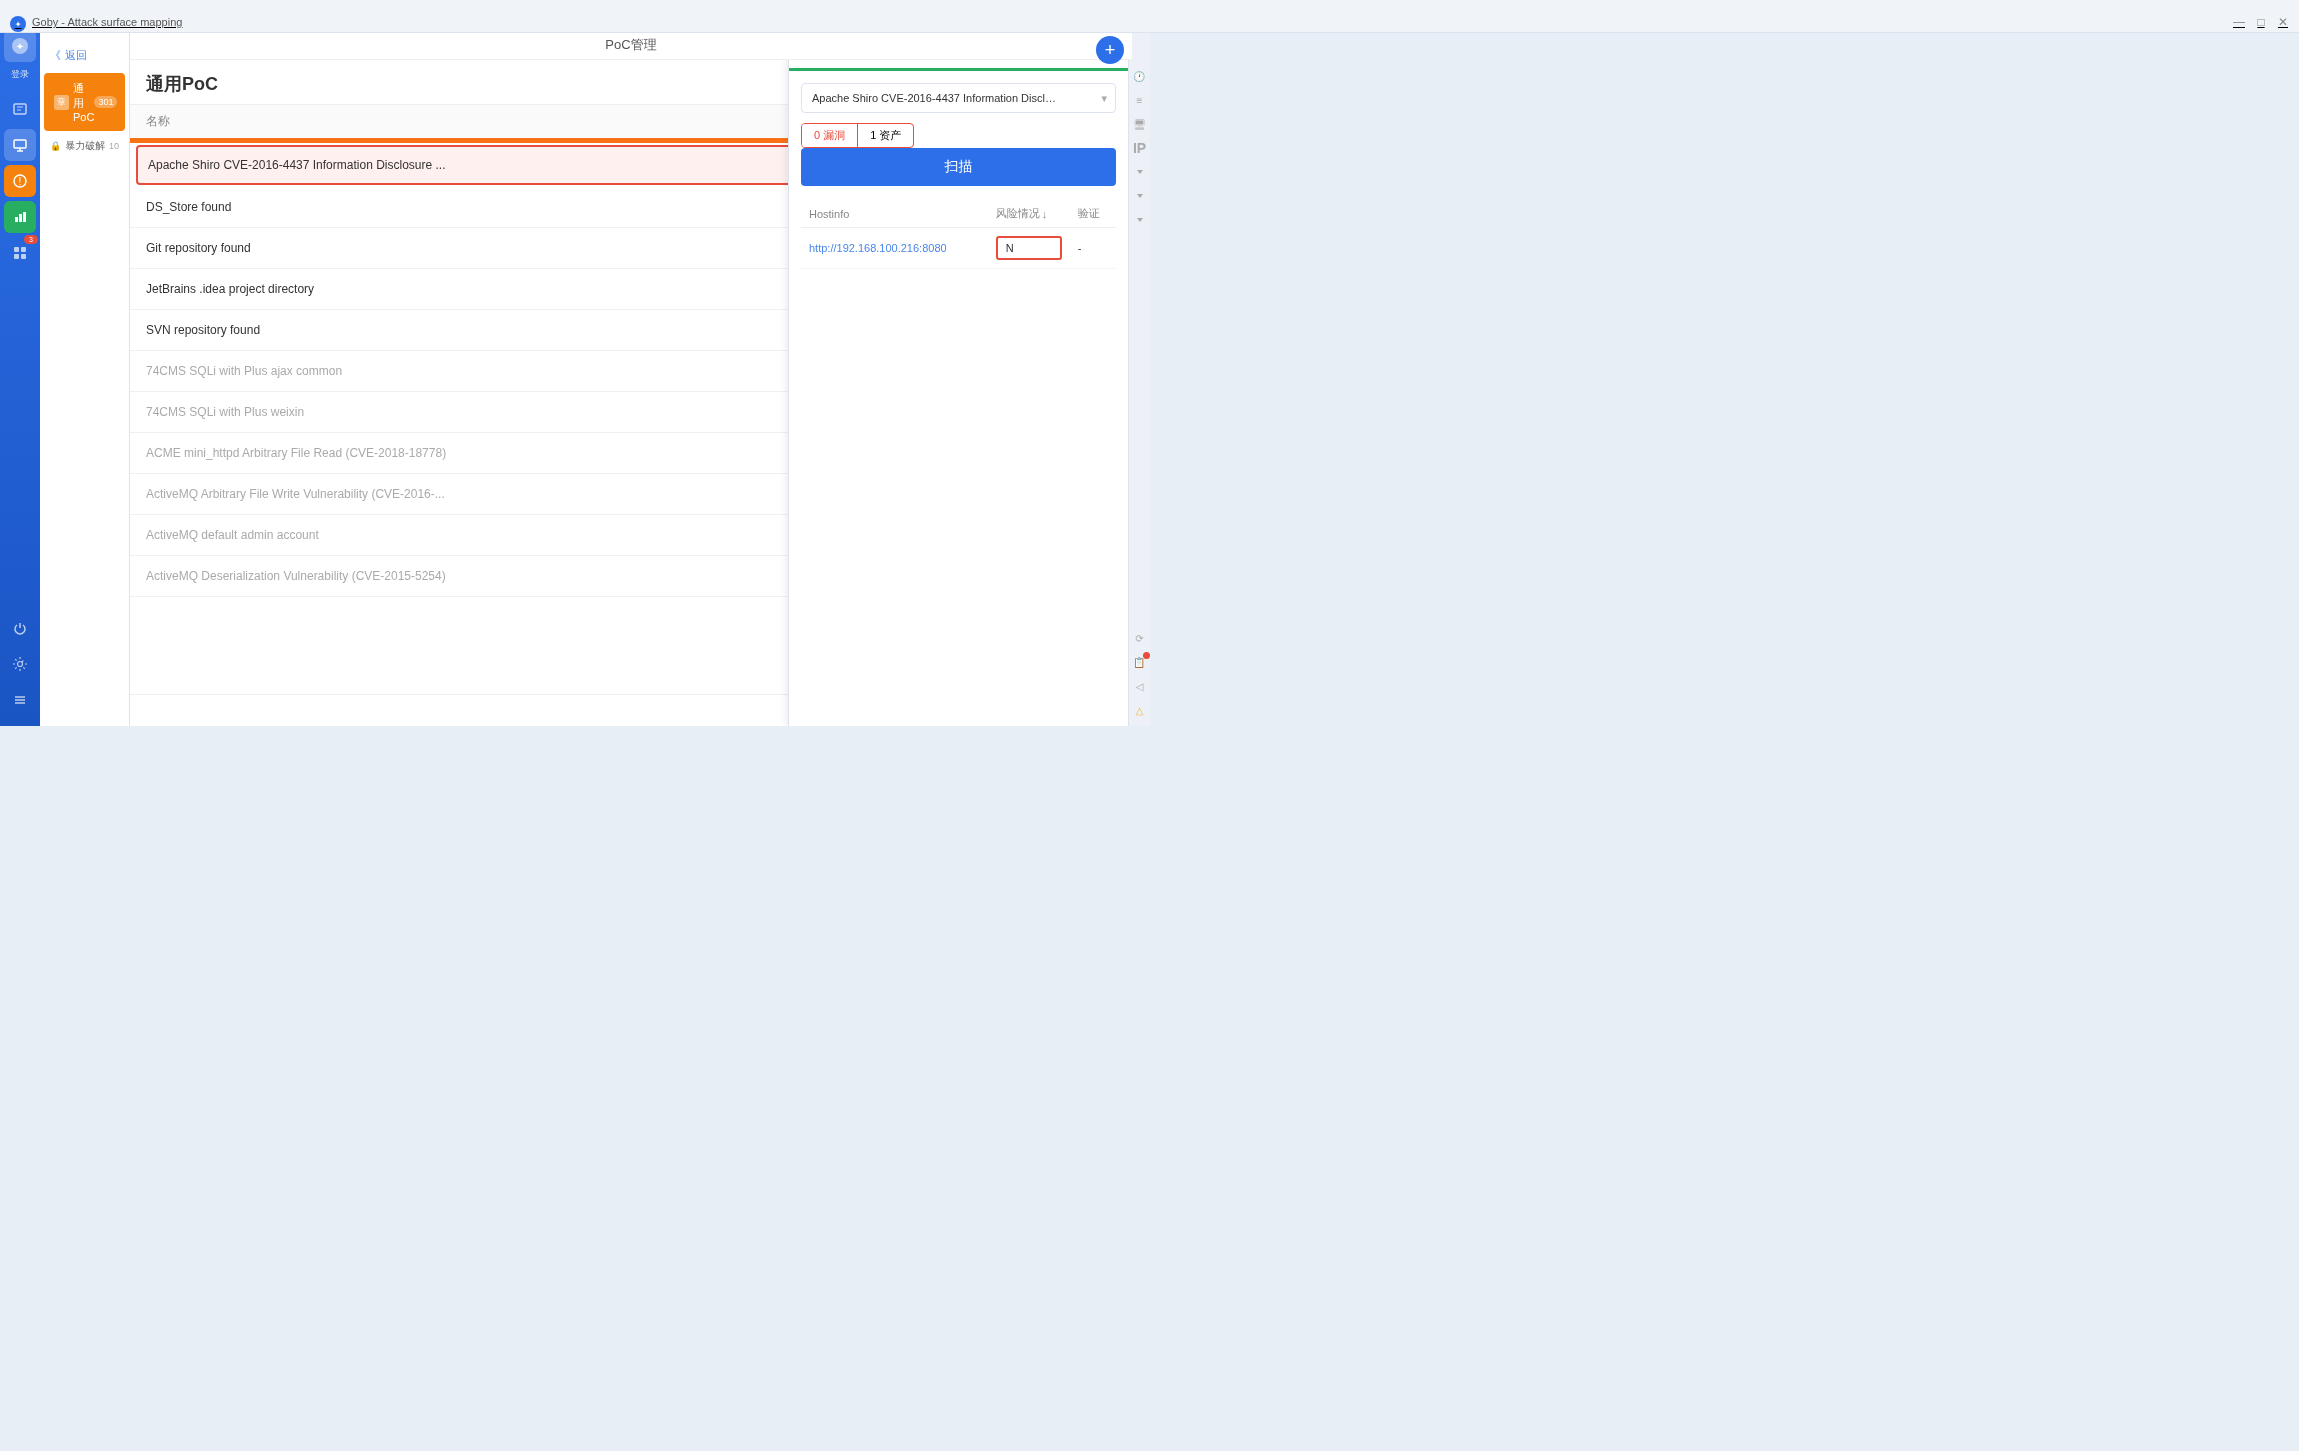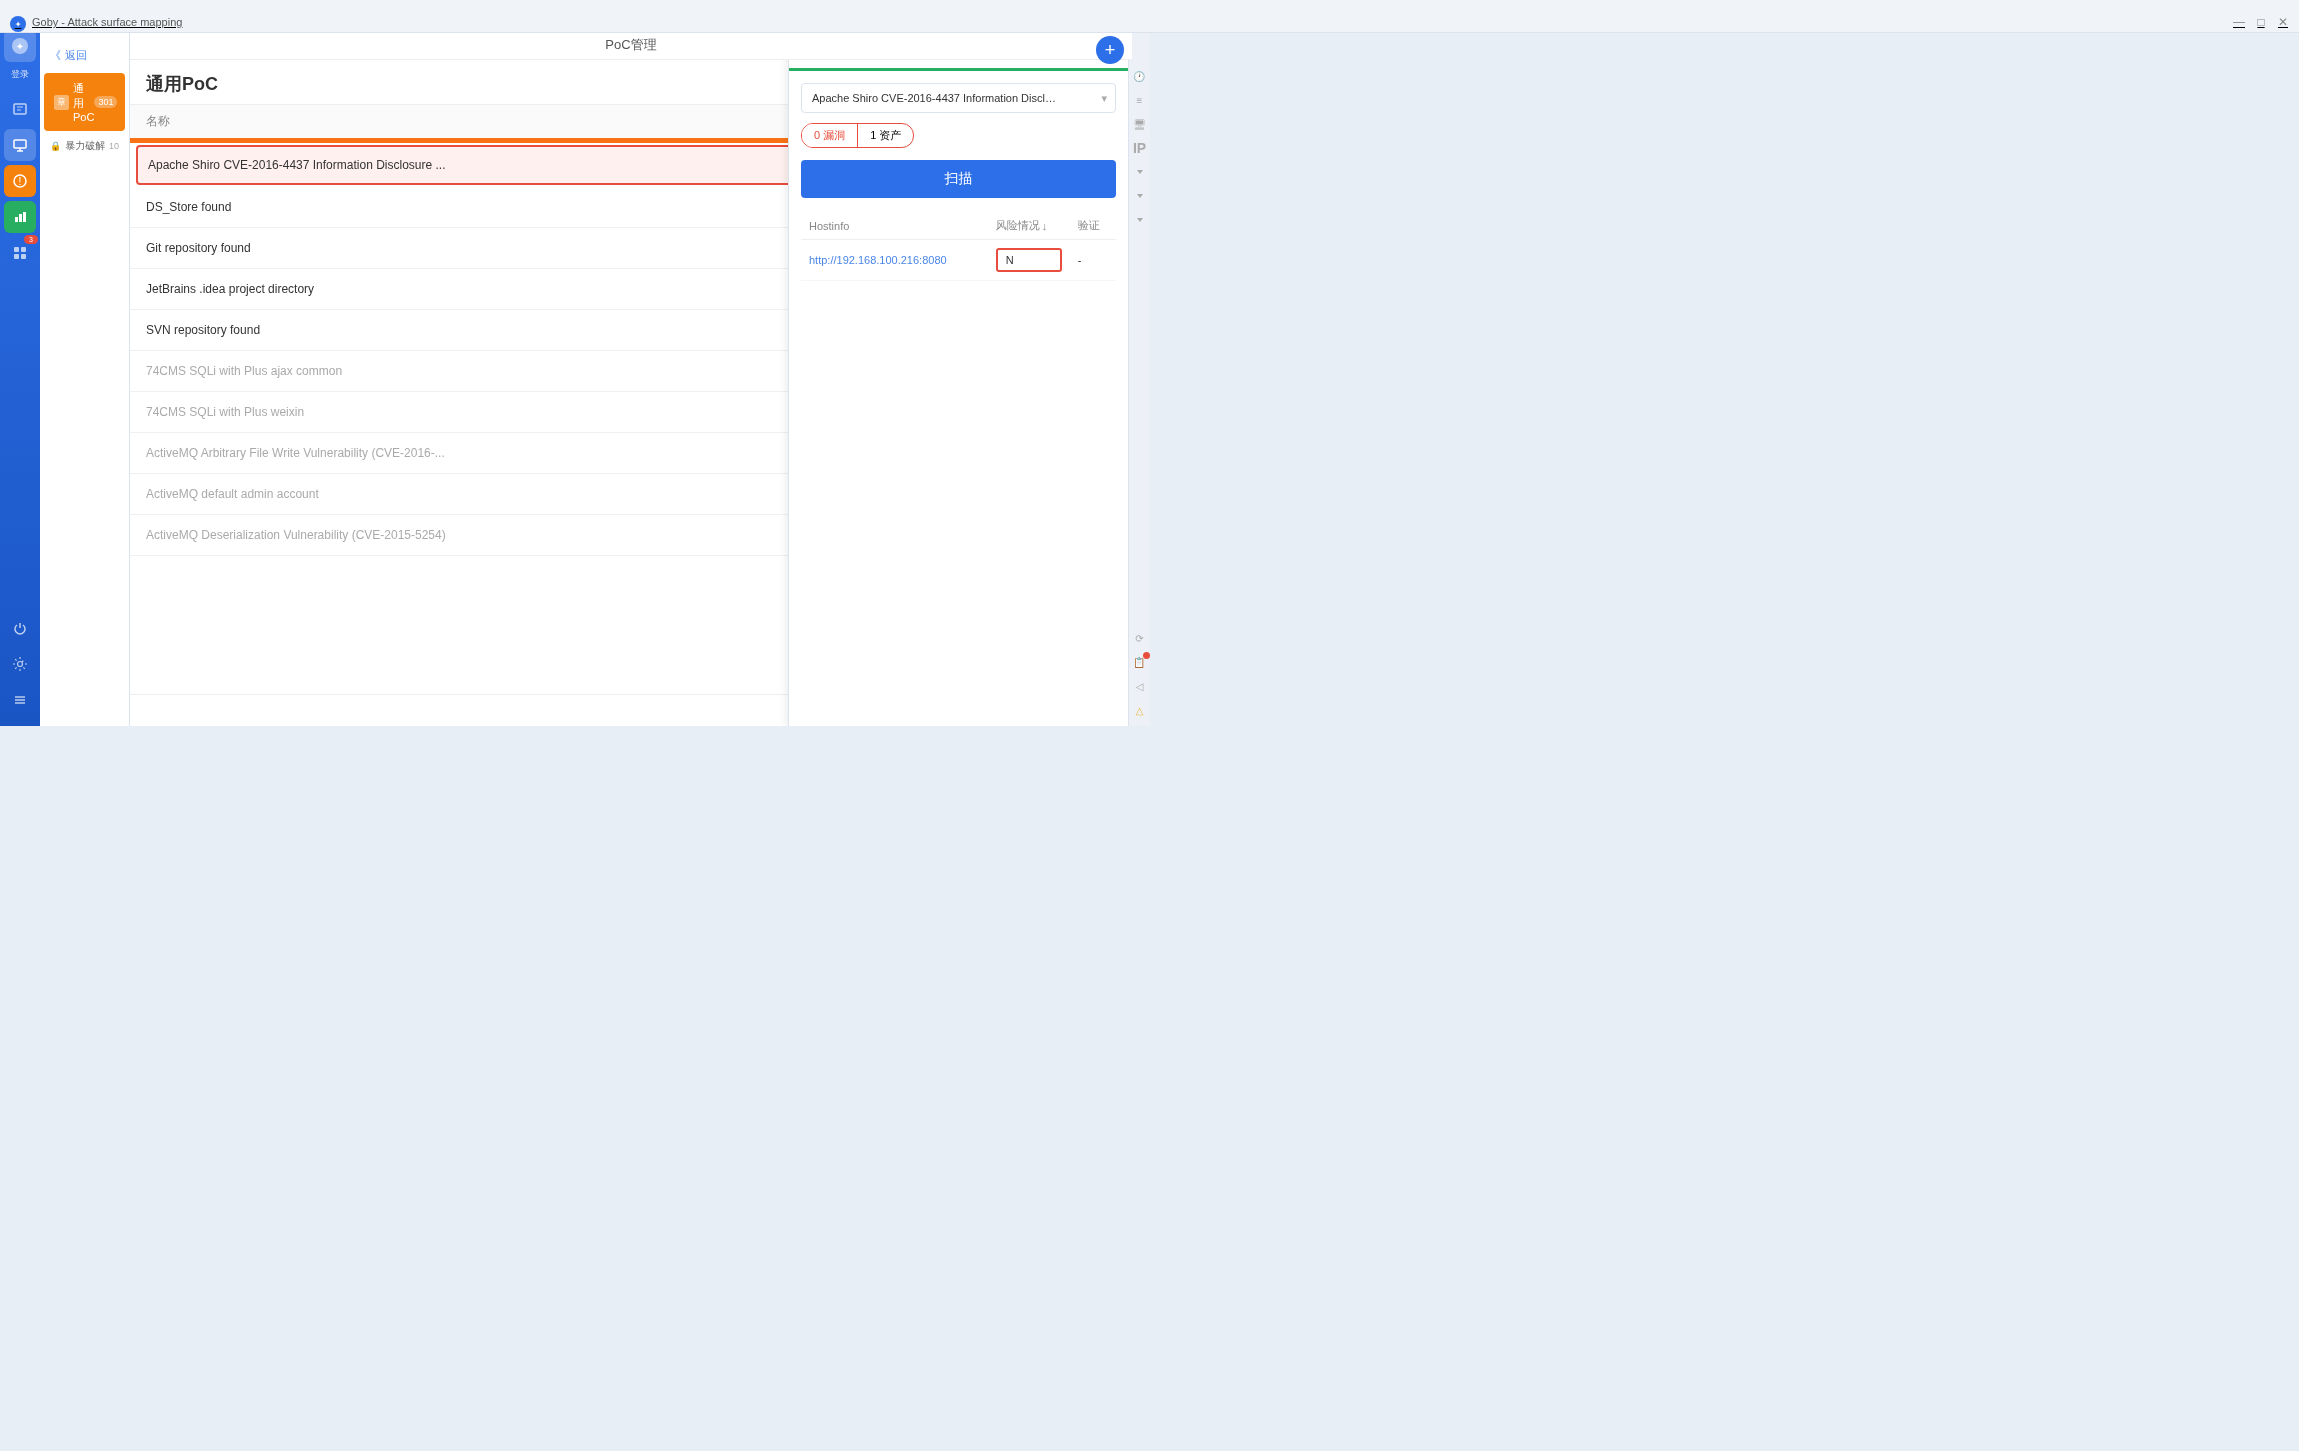--- a/index.html
+++ b/index.html
@@ -330,23 +330,22 @@
     .poc-select-box::after {
       content: '▾';
       position: absolute;
       right: 8px;
       color: #aaa;
     }
     .stats-tabs {
       display: flex;
       gap: 0;
       border: 1px solid #e74c3c;
-      border-radius: 12px;
+      border-radius: 4px;
       overflow: hidden;
-      margin-bottom: 12px;
       width: fit-content;
     }
     .stats-tab {
       padding: 4px 12px;
       font-size: 11px;
       cursor: pointer;
     }
     .stats-tab.active {
       background: white;
       color: #e74c3c;
@@ -608,20 +607,25 @@
           <span class="tag tag-severe" style="color:#ccc;background:#fafafa;border-color:#eee;">严重</span>
           <span class="lightning" style="color:#ddd;">⚡</span>
         </div>
 
         <div class="poc-item dimmed">
           <span style="flex:1;">74CMS SQLi with Plus weixin</span>
           <span class="tag tag-severe" style="color:#ccc;background:#fafafa;border-color:#eee;">严重</span>
           <span class="lightning" style="color:#ddd;">⚡</span>
         </div>
 
+        <div class="poc-item dimmed">
+          <span style="flex:1;">ACME mini_httpd Arbitrary File Read (CVE-2018-18778)</span>
+          <span class="tag tag-high" style="color:#ccc;background:#fafafa;border-color:#eee;">高危</span>
+          <span class="lightning" style="color:#ddd;">⚡</span>
+        </div>
 
         <div class="poc-item dimmed">
           <span style="flex:1;">ActiveMQ Arbitrary File Write Vulnerability (CVE-2016-...</span>
           <span class="tag tag-severe" style="color:#ccc;background:#fafafa;border-color:#eee;">严重</span>
           <span class="lightning" style="color:#ddd;">⚡</span>
         </div>
 
         <div class="poc-item dimmed">
           <span style="flex:1;">ActiveMQ default admin account</span>
           <span class="tag tag-high" style="color:#ccc;background:#fafafa;border-color:#eee;">高危</span>

